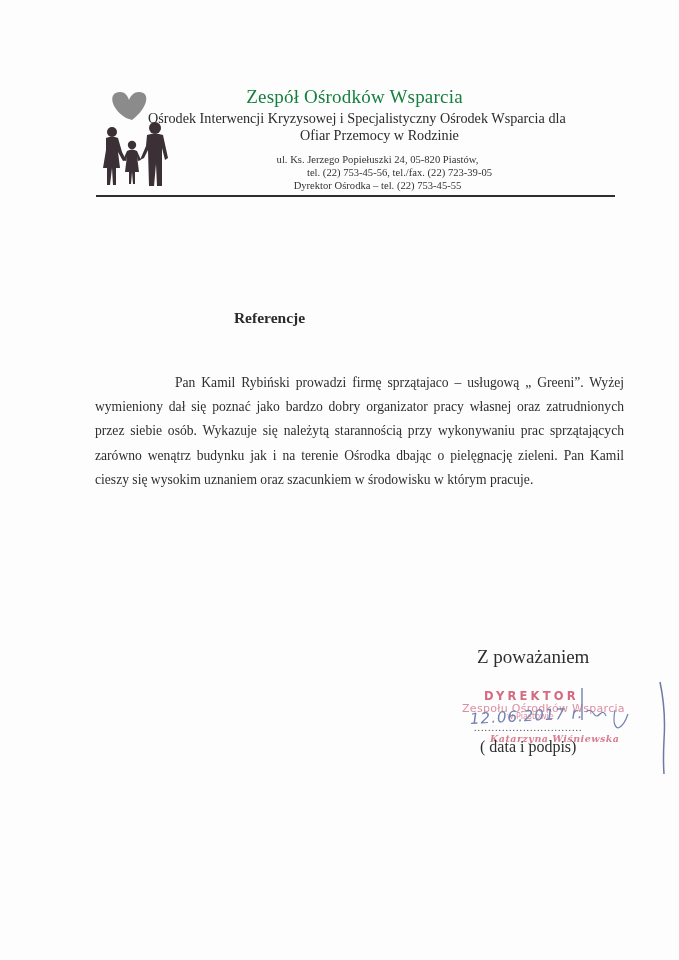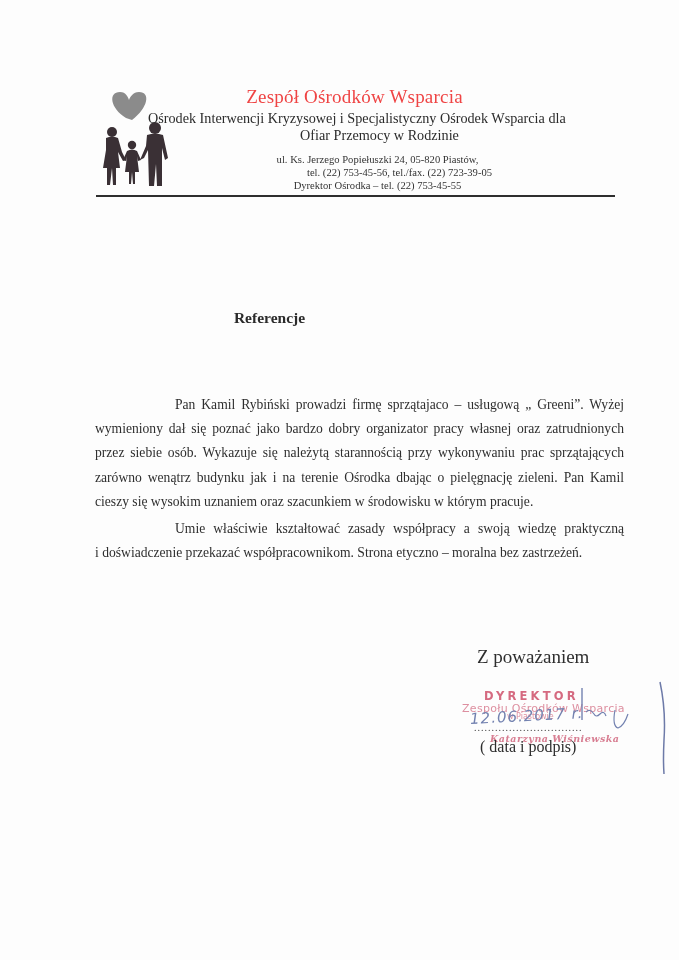--- a/index.html
+++ b/index.html
@@ -5,32 +5,32 @@
     html, body { margin: 0; padding: 0; }
     body {
       width: 679px; height: 960px; background: #fdfdfd; position: relative; overflow: hidden;
       font-family: "Liberation Serif", "DejaVu Serif", serif; color: #2a2a2a;
     }
     .page { position: absolute; left: 0; top: 0; width: 679px; height: 960px; }
 
     
     .logo { position: absolute; left: 96px; top: 90px; width: 80px; height: 100px; }
     .org-name { position: absolute; left: 0; width: 679px; top: 86px; text-align: center; padding-left: 30px; box-sizing: border-box;
-      font-size: 19px; letter-spacing: 0.2px; color: #ef4444; }
+      font-size: 19px; letter-spacing: 0.2px; color: #15803d; }
     .org-sub1 { position: absolute; left: 148px; top: 110px; font-size: 14.2px; color: #2b2b2b; white-space: nowrap; }
     .org-sub2 { position: absolute; left: 0; width: 679px; top: 127px; text-align: center; padding-left: 80px; box-sizing: border-box; font-size: 14.2px; color: #2b2b2b; }
     .addr { position: absolute; left: 0; width: 679px; padding-left: 76px; box-sizing: border-box; text-align: center; font-size: 10.6px; color: #333; }
     .addr.l1 { top: 154px; }
     .addr.l2 { top: 167px; margin-left: 22px; }
     .addr.l3 { top: 180px; }
     .rule { position: absolute; left: 96px; top: 195px; width: 519px; height: 2px; background: #2e2e2e; }
 
     .title { position: absolute; left: 0; width: 539px; top: 309px; text-align: center; font-weight: bold; font-size: 15.5px; color: #2b2b2b; }
 
-    .body-text { position: absolute; left: 95px; width: 529px; font-size: 13.6px; line-height: 24.2px; color: #2e2e2e; text-align: justify; margin-top: 22px; }
+    .body-text { position: absolute; left: 95px; width: 529px; font-size: 13.6px; line-height: 24.2px; color: #2e2e2e; text-align: justify; }
     .para1 { top: 371px; }
     .para2 { top: 495px; }
     .line { display: block; white-space: nowrap; text-align: justify; text-align-last: justify; }
     .line.last { text-align-last: left; }
     .indent { padding-left: 80px; }
 
     .closing { position: absolute; left: 477px; top: 646px; font-size: 19px; color: #2e2e2e; }
 
     
     .stamp-line { position: absolute; font-family: "DejaVu Sans", "Liberation Sans", sans-serif; color: #d77a8c; white-space: nowrap; }
@@ -74,24 +74,20 @@
   <div class="title">Referencje</div>
 
   <div class="body-text para1">
     <span class="line indent">Pan Kamil Rybiński prowadzi  firmę sprzątajaco – usługową „ Greeni”. Wyżej</span>
     <span class="line">wymieniony dał się poznać jako bardzo dobry organizator pracy własnej oraz zatrudnionych</span>
     <span class="line">przez siebie osób. Wykazuje się należytą starannością przy wykonywaniu prac sprzątających</span>
     <span class="line">zarówno wenątrz budynku jak i na terenie Ośrodka dbając o pielęgnację zieleni. Pan Kamil</span>
     <span class="line last">cieszy się wysokim uznaniem oraz szacunkiem w środowisku w  którym pracuje.</span>
   </div>
 
-  <div class="body-text para2">
-    <span class="line indent">Umie właściwie kształtować zasady współpracy a swoją wiedzę praktyczną</span>
-    <span class="line last">i doświadczenie przekazać współpracownikom. Strona etyczno – moralna bez zastrzeżeń.</span>
-  </div>
 
   <div class="closing">Z poważaniem</div>
 
   <div class="stamp-line stamp-title">DYREKTOR</div>
   <div class="stamp-line stamp-org">Zespołu Ośrodków Wsparcia</div>
   <div class="stamp-line stamp-city">w Piastowie</div>
   <div class="handwritten-date">12.06.2017 r.</div>
   <div class="dots">...............................</div>
   <div class="stamp-line stamp-person">Katarzyna Wiśniewska</div>
   <div class="caption">( data i podpis)</div>

